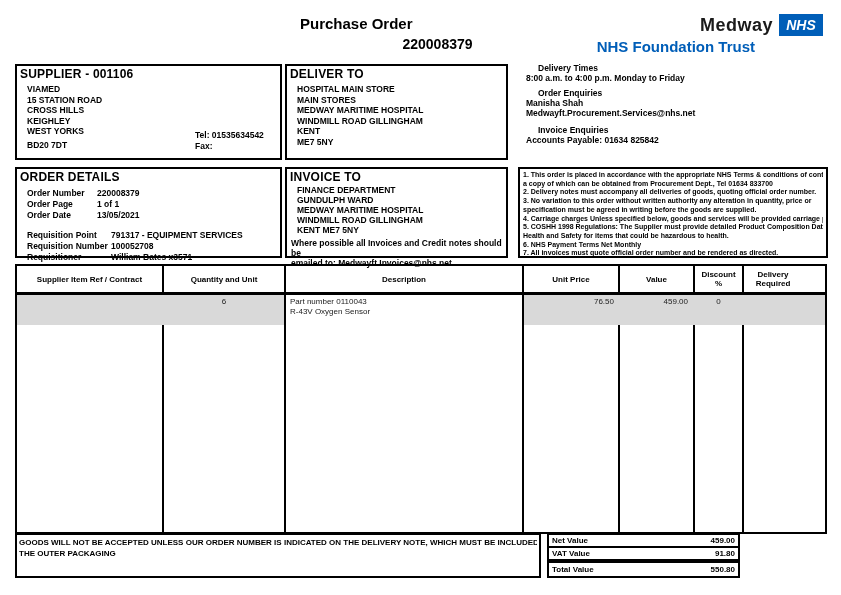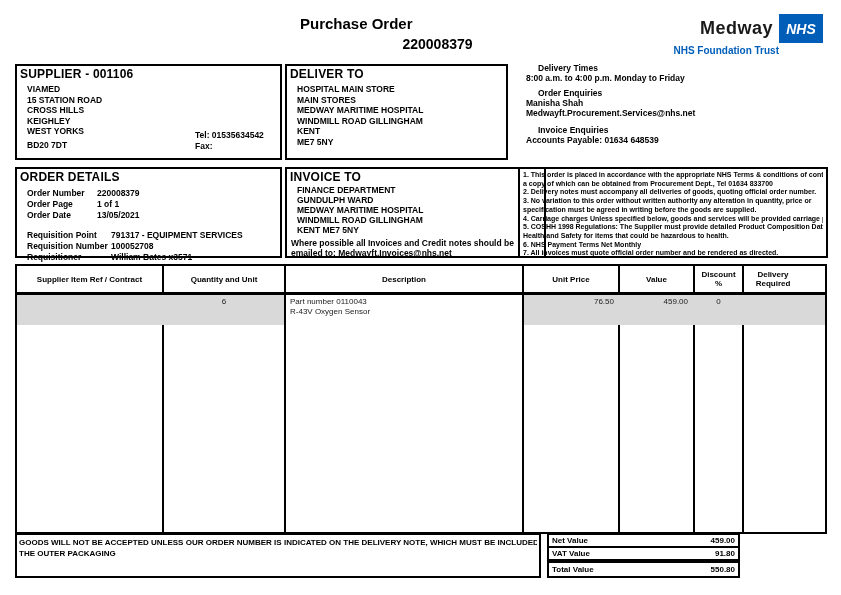--- a/index.html
+++ b/index.html
@@ -8,32 +8,32 @@
 
   .abs { position:absolute; }
 
   
   .po-title { left:300px; top:14px; width:275px; text-align:left; font-weight:bold; font-size:15px; line-height:20px; }
   .po-number { left:300px; top:36px; width:275px; text-align:center; font-weight:bold; font-size:14px; }
 
   .logo-wrap { right:18px; top:14px; display:flex; flex-direction:column; align-items:flex-end; }
   .logo-row { display:flex; align-items:center; gap:6px; }
   .medway-word { font-size:18px; font-weight:bold; color:#1a1a1a; letter-spacing:0.5px; }
-  .nhs-box { width:44px; height:29px; background:#005EB8; color:#fff; font-style:italic; font-weight:bold; font-size:14px; display:flex; align-items:center; justify-content:center; }
-  .nhs-sub { color:#005EB8; font-weight:bold; font-size:10px; margin-top:2px; margin-right:44px; white-space:nowrap; }
+  .nhs-box { width:44px; height:22px; background:#005EB8; color:#fff; font-style:italic; font-weight:bold; font-size:14px; display:flex; align-items:center; justify-content:center; }
+  .nhs-sub { color:#005EB8; font-weight:bold; font-size:15px; margin-top:2px; margin-right:68px; white-space:nowrap; }
 
   
   .box { border:2px solid #000; }
   .box-title { font-weight:bold; font-size:12px; padding:1px 3px 0 3px; letter-spacing:0.2px; }
   .addr-lines { padding-left:10px; font-weight:bold; font-size:8.5px; line-height:10.5px; margin-top:3px; }
 
   .supplier-box { left:15px; top:64px; width:267px; height:96px; }
   .deliver-box  { left:285px; top:64px; width:223px; height:96px; }
   .orderdet-box { left:15px; top:167px; width:267px; height:91px; }
-  .invoice-box  { left:285px; top:167px; width:261px; height:91px; }
+  .invoice-box  { left:285px; top:167px; width:223px; height:91px; }
   .terms-box    { left:518px; top:167px; width:310px; height:91px; padding:2px 3px; }
 
   .postcode { position:absolute; left:10px; bottom:8px; font-weight:bold; font-size:8.5px; }
   .telfax { position:absolute; left:178px; bottom:6px; font-weight:bold; font-size:8.5px; line-height:11px; }
 
   .contact-info { left:518px; top:63px; width:312px; font-size:8.5px; font-weight:bold; line-height:10px; }
   .ci-head { margin-top:0;padding-left:20px; }
   .ci-val { padding-left:8px; }
   .ci-gap { height:5px; }
   .ci-gap2 { height:7px; }
@@ -113,21 +113,21 @@
 
   <div class="abs contact-info">
     <div class="ci-head">Delivery Times</div>
     <div class="ci-val">8:00 a.m. to 4:00 p.m. Monday to Friday</div>
     <div class="ci-gap"></div>
     <div class="ci-head">Order Enquiries</div>
     <div class="ci-val">Manisha Shah</div>
     <div class="ci-val">Medwayft.Procurement.Services@nhs.net</div>
     <div class="ci-gap2"></div>
     <div class="ci-head">Invoice Enquiries</div>
-    <div class="ci-val">Accounts Payable: 01634 648539</div>
+    <div class="ci-val">Accounts Payable: 01634 825842</div>
   </div>
 
   <div class="abs box orderdet-box">
     <div class="box-title">ORDER DETAILS</div>
     <div class="kv-rows">
       <div class="kv">
           <span class="k">Order Number</span>
           <span>220008379</span>
         </div>
       <div class="kv">

